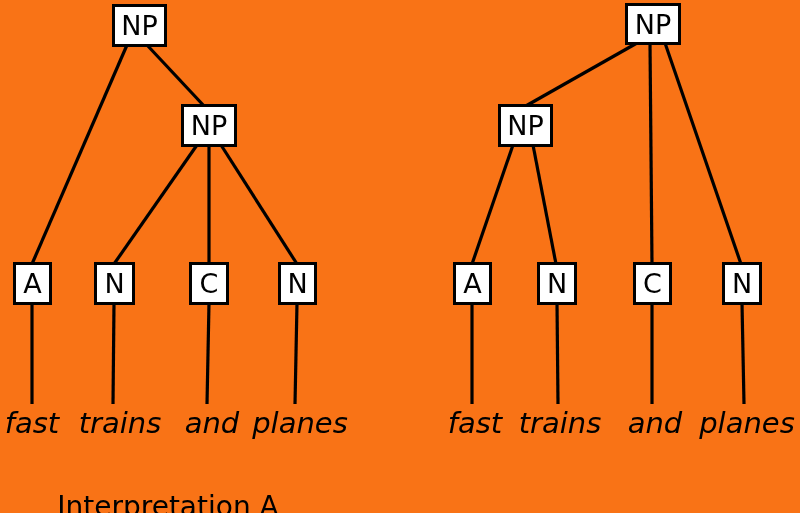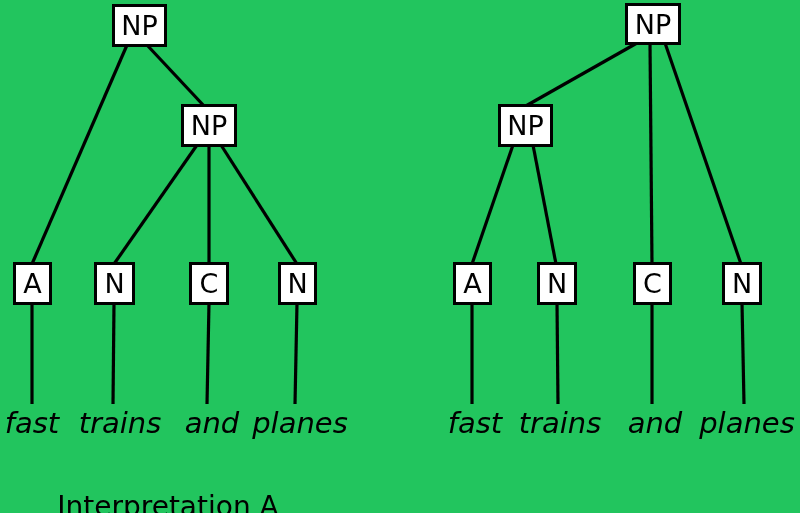--- a/index.html
+++ b/index.html
@@ -4,21 +4,21 @@
 <style>
   html, body {
     margin: 0;
     padding: 0;
     background: #ffffff;
   }
   .canvas {
     position: relative;
     width: 800px;
     height: 513px;
-    background: #22c55e;
+    background: #f97316;
     font-family: "DejaVu Sans", "Liberation Sans", sans-serif;
     overflow: hidden;
   }
   .edges {
     position: absolute;
     left: 0;
     top: 0;
     width: 800px;
     height: 513px;
     z-index: 0;

